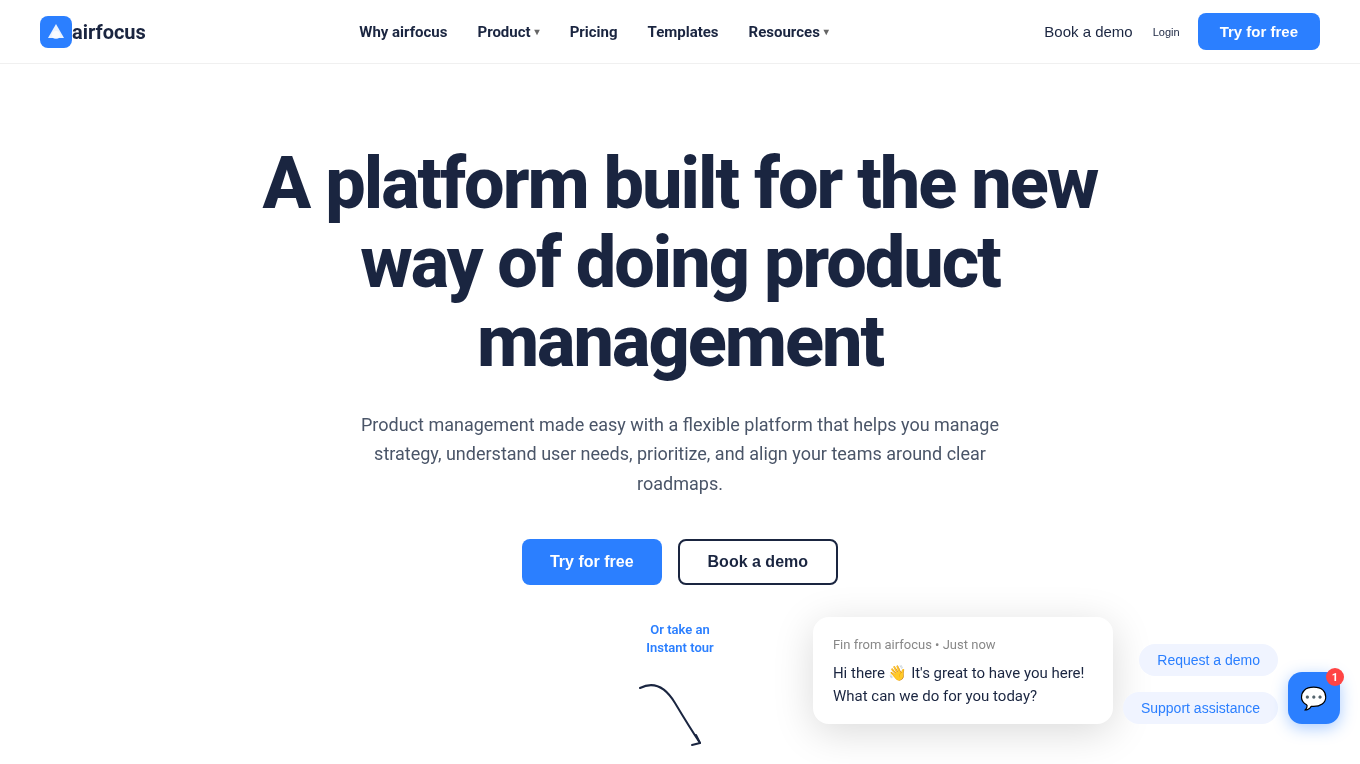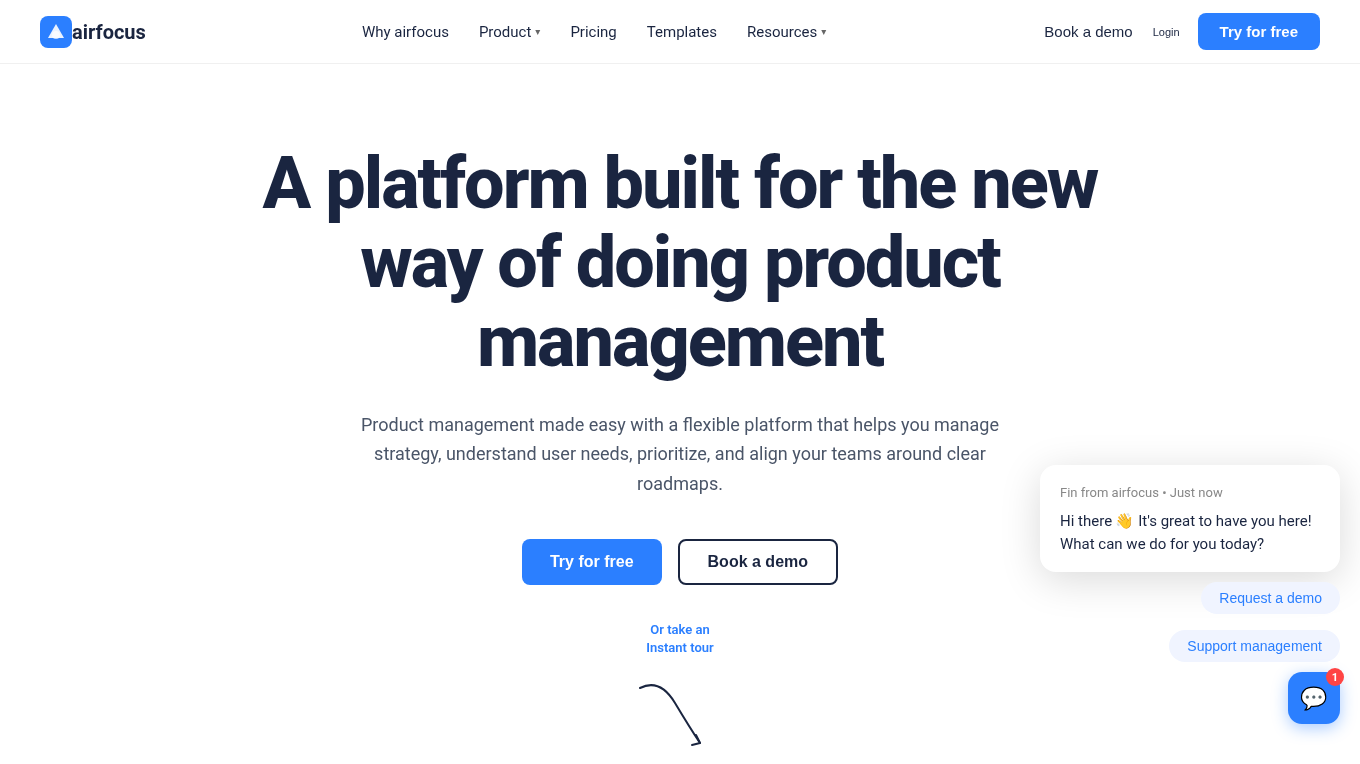--- a/index.html
+++ b/index.html
@@ -37,21 +37,21 @@
       font-weight: 700;
       color: #1a2540;
     }
     .nav-links {
       display: flex;
       align-items: center;
       gap: 6px;
     }
     .nav-link {
       font-size: 15px;
-      font-weight: 400;
+      font-weight: 700;
       color: #1a2540;
       text-decoration: none;
       padding: 6px 12px;
       border-radius: 6px;
       cursor: pointer;
       display: flex;
       align-items: center;
       gap: 4px;
     }
     .nav-link .chevron {
@@ -159,21 +159,21 @@
       width: 120px;
       height: 90px;
     }
 
     
     .chat-widget {
       position: fixed;
       bottom: 40px;
       right: 20px;
       display: flex;
-      flex-direction: column;
+      flex-direction: row;
       align-items: flex-end;
       gap: 10px;
       z-index: 200;
     }
     .chat-popup {
       background: #fff;
       border-radius: 16px;
       box-shadow: 0 8px 40px rgba(0,0,0,0.15);
       width: 300px;
       padding: 20px 20px 16px;
@@ -302,19 +302,19 @@
 
 </section>
 
 <div class="chat-widget">
   <div class="chat-popup">
     <div class="chat-popup-header">Fin from airfocus • Just now</div>
     <div class="chat-popup-message">Hi there 👋 It's great to have you here! What can we do for you today?</div>
   </div>
   <div class="chat-actions">
     <button class="chat-action-btn">Request a demo</button>
-    <button class="chat-action-btn">Support management</button>
+    <button class="chat-action-btn">Support assistance</button>
   </div>
   <div class="chat-fab">
     <span class="chat-fab-icon">💬</span>
     <div class="chat-fab-badge">1</div>
   </div>
 </div>
 
 </body></html>

